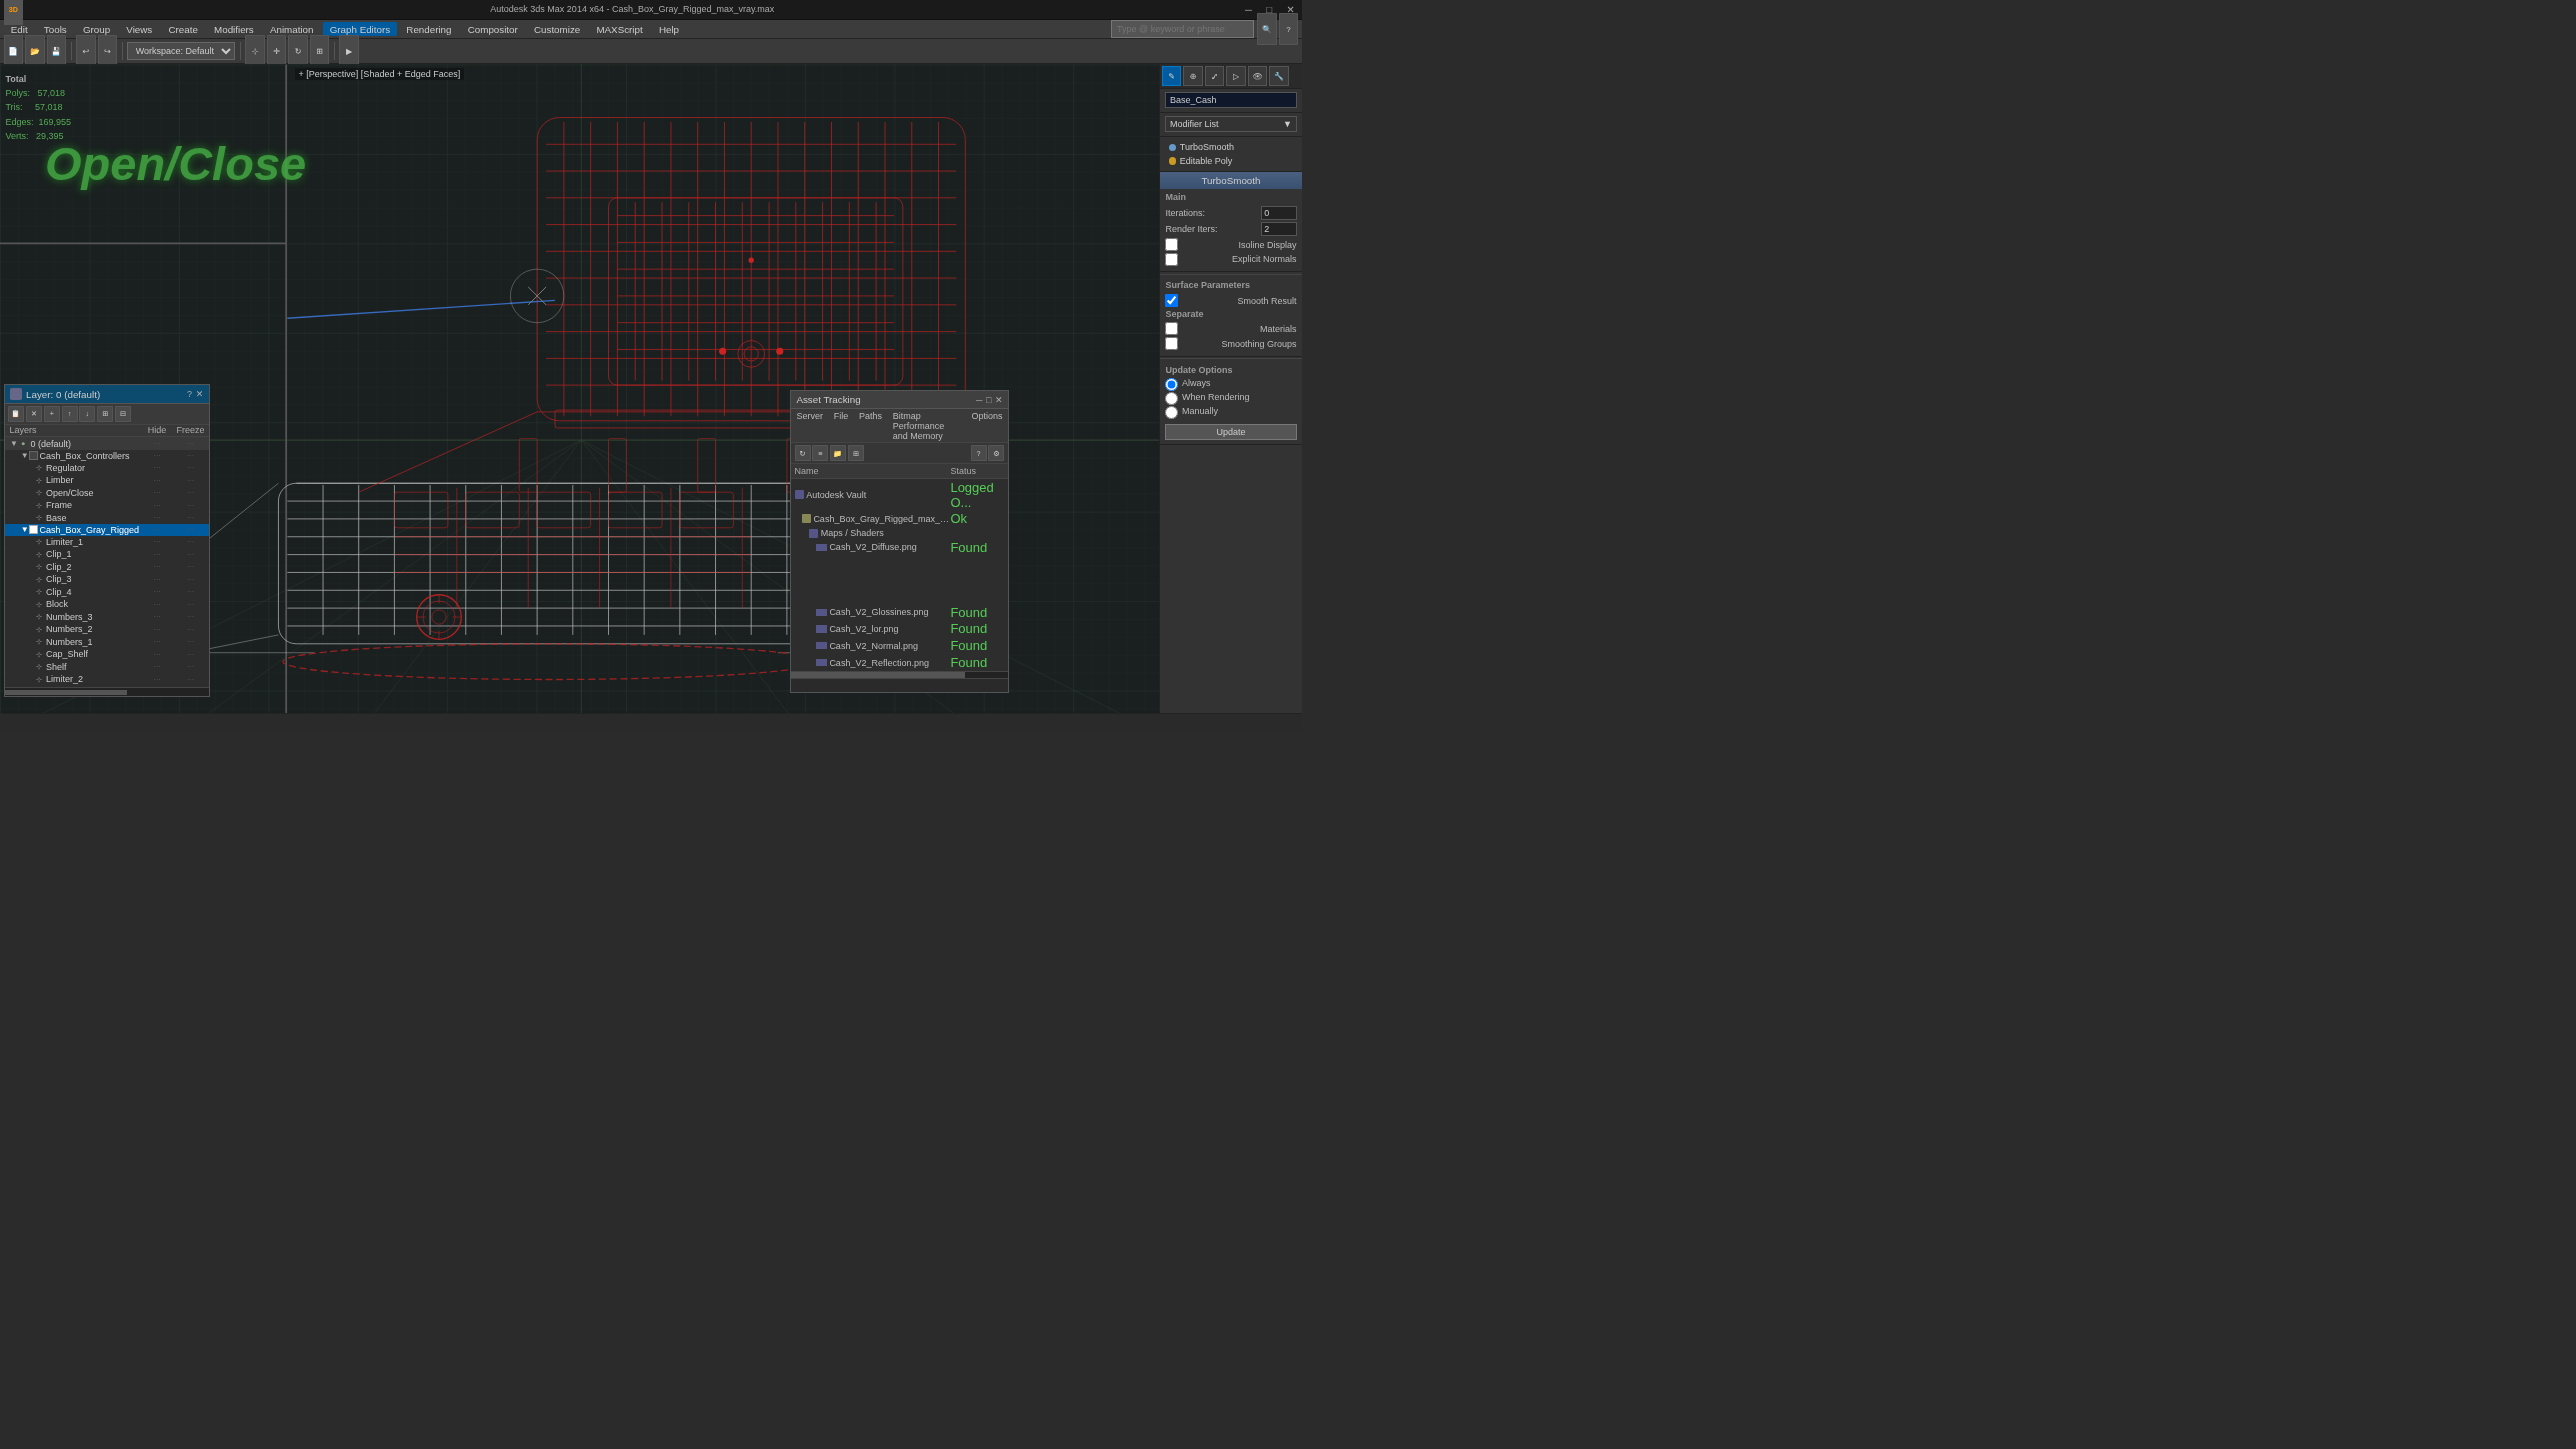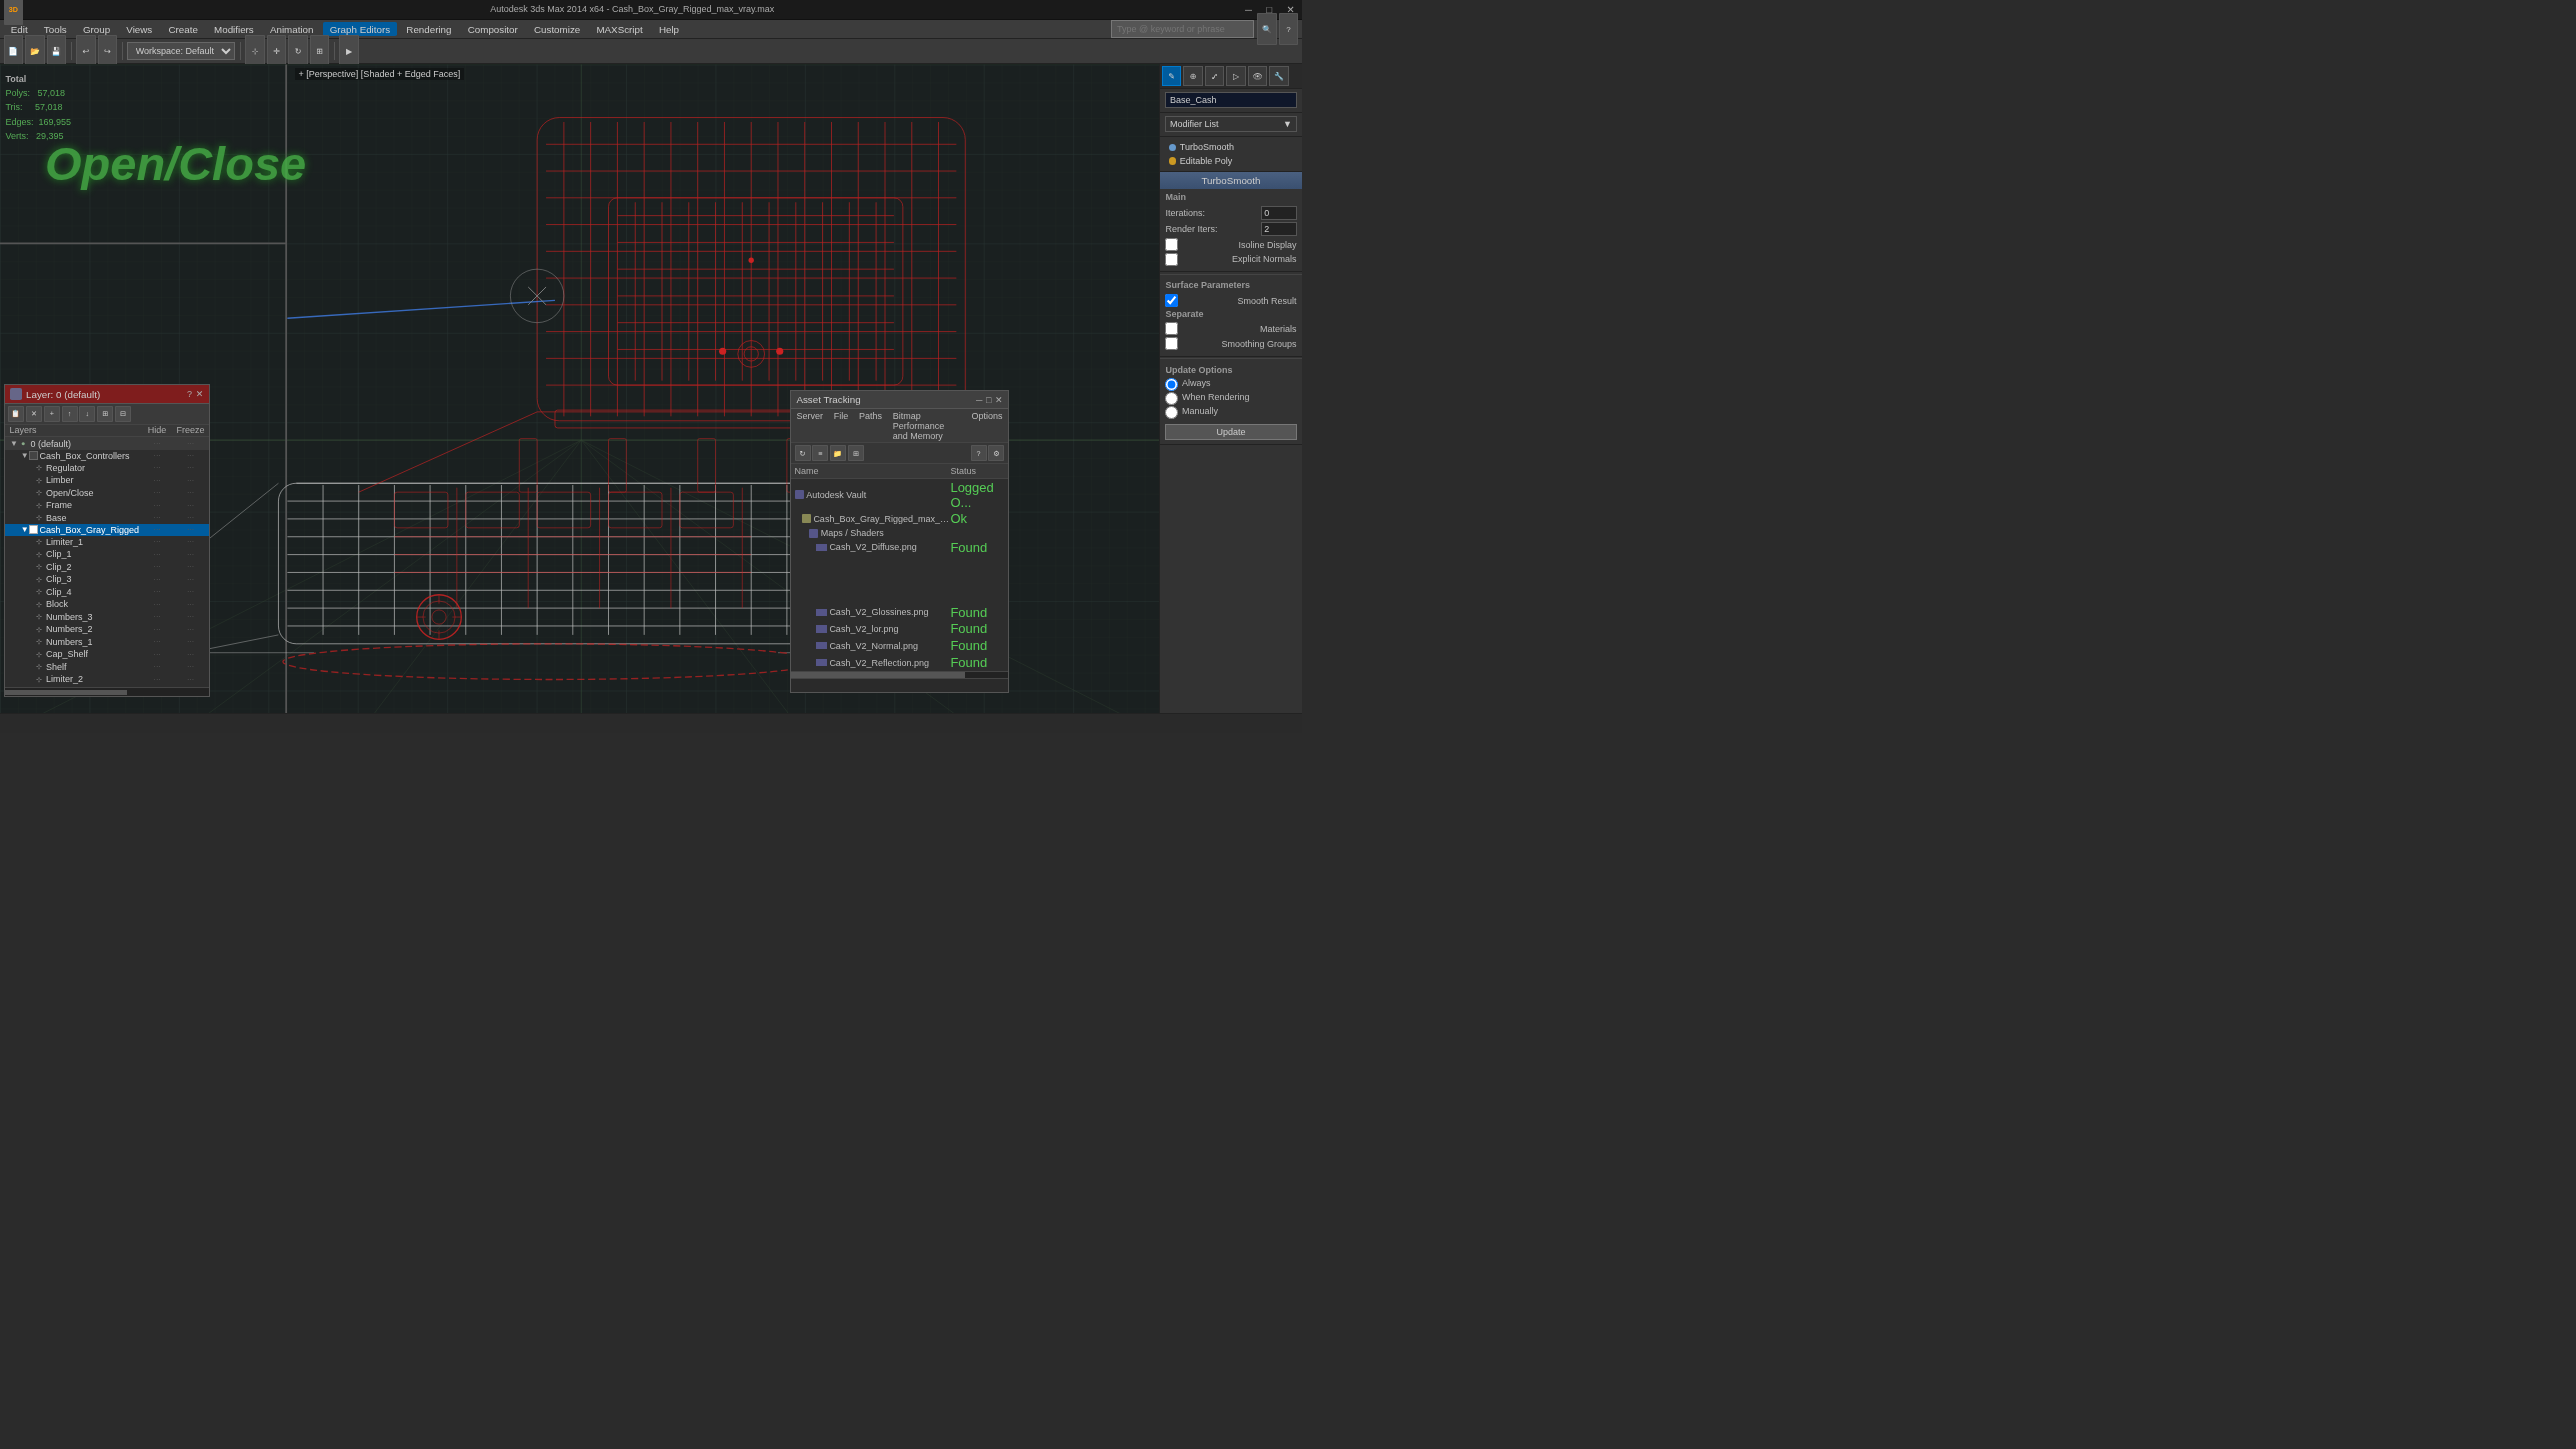--- a/index.html
+++ b/index.html
@@ -255,21 +255,21 @@
       position: absolute;
       left: 3.6px;
       bottom: 36px;
       width: 206px;
       background: #2d2d2d;
       border: 0.9px solid #555;
       z-index: 20;
     }
 
     .layers-title-bar {
-      background: #7f1d1d;
+      background: #0c4a6e;
       padding: 2.7px 5.4px;
       display: flex;
       align-items: center;
       justify-content: space-between;
       border-bottom: 0.9px solid #555;
       gap: 37px;
     }
 
     .layers-toolbar {
       background: #3a3a3a;

